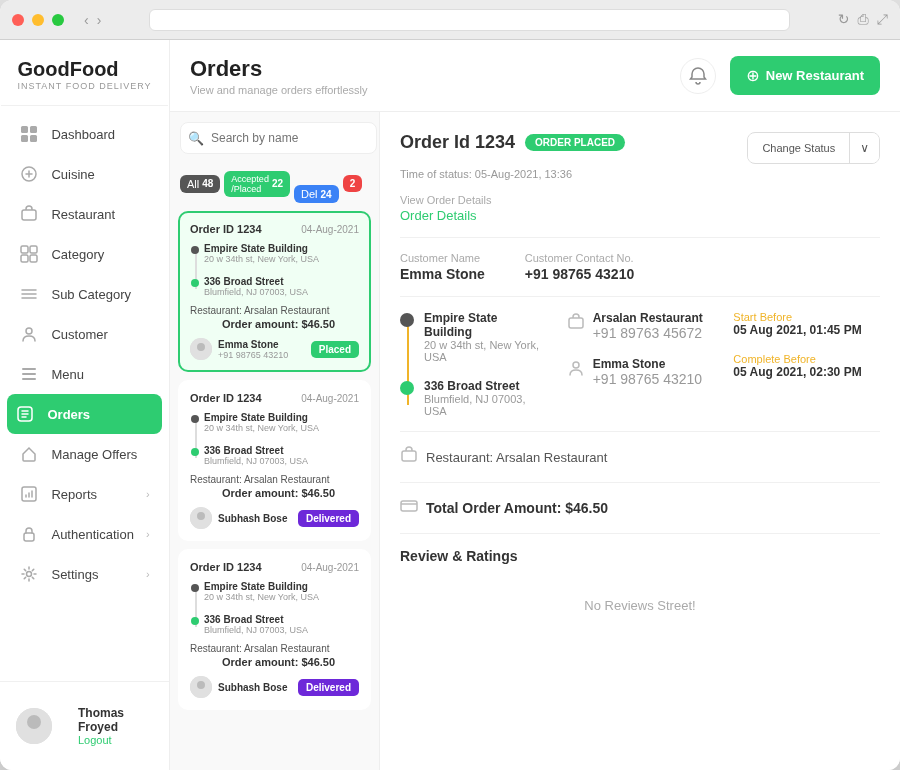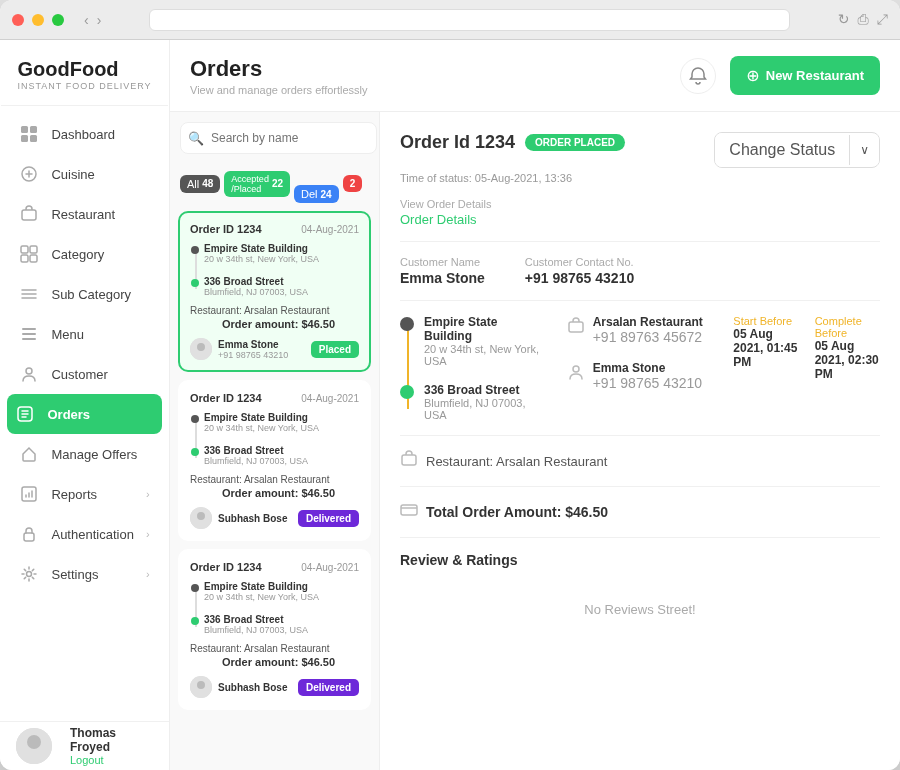--- a/index.html
+++ b/index.html
@@ -22,21 +22,21 @@
     .logo-name { font-size: 20px; font-weight: 700; color: #222; }
     .logo-sub { font-size: 9px; color: #999; letter-spacing: 1px; text-transform: uppercase; }
     .nav { flex: 1; padding: 8px 0; }
     .nav-item { display: flex; align-items: center; gap: 12px; padding: 10px 20px; cursor: pointer; border-radius: 0; position: relative; }
     .nav-item.active { background: #2ecc71; border-radius: 8px; margin: 0 8px; padding: 10px 8px; }
     .nav-item.active .nav-label { color: white; font-weight: 600; }
     .nav-item.active .nav-icon { color: white; }
     .nav-icon { width: 20px; height: 20px; display: flex; align-items: center; justify-content: center; font-size: 16px; color: #888; flex-shrink: 0; }
     .nav-label { font-size: 13px; color: #444; font-weight: 500; }
     .nav-arrow { margin-left: auto; font-size: 11px; color: #bbb; }
-    .sidebar-footer { padding: 4px 16px; border-top: 1px solid #f0f0f0; display: flex; align-items: center; gap: 18px; }
+    .sidebar-footer { padding: 24px 16px; border-top: 1px solid #f0f0f0; display: flex; align-items: center; gap: 26px; }
     .avatar { width: 36px; height: 36px; border-radius: 50%; background: #ddd; overflow: hidden; flex-shrink: 0; display: flex; align-items: center; justify-content: center; }
     .avatar svg { width: 36px; height: 36px; }
     .user-info .name { font-size: 12px; font-weight: 600; color: #333; }
     .user-info .logout { font-size: 11px; color: #2ecc71; cursor: pointer; }
     
     .main { flex: 1; display: flex; flex-direction: column; overflow: hidden; }
     .topbar { height: 72px; background: white; display: flex; align-items: center; justify-content: space-between; padding: 0 20px; border-bottom: 1px solid #eee; flex-shrink: 0; }
     .page-title-area .page-title { font-size: 22px; font-weight: 700; color: #222; }
     .page-title-area .page-subtitle { font-size: 11px; color: #aaa; margin-top: 2px; }
     .topbar-right { display: flex; align-items: center; gap: 14px; }
@@ -74,21 +74,21 @@
     .cust-phone { font-size: 9px; color: #999; }
     .status-badge { font-size: 10px; font-weight: 600; padding: 3px 8px; border-radius: 5px; }
     .status-placed { background: #2ecc71; color: white; }
     .status-delivered { background: #6d28d9; color: white; }
     
     .detail-panel { flex: 1; background: white; overflow-y: auto; padding: 20px; }
     .detail-header { display: flex; justify-content: space-between; align-items: flex-start; margin-bottom: 4px; }
     .order-id-big { font-size: 18px; font-weight: 700; color: #333; display: flex; align-items: center; gap: 10px; }
     .order-placed-badge { background: #2ecc71; color: white; font-size: 10px; font-weight: 600; padding: 3px 10px; border-radius: 12px; }
     .change-status-btn { display: flex; align-items: center; gap: 0; border: 1px solid #ddd; border-radius: 8px; overflow: hidden; cursor: pointer; }
-    .cs-label { padding: 8px 14px; font-size: 16px; font-weight: 500; color: #555; background: white; }
+    .cs-label { padding: 8px 14px; font-size: 11px; font-weight: 500; color: #555; background: white; }
     .cs-arrow { padding: 8px 10px; font-size: 12px; color: #555; background: white; border-left: 1px solid #ddd; }
     .time-status { font-size: 11px; color: #999; margin-bottom: 14px; }
     .links-row { display: flex; gap: 40px; padding-bottom: 14px; border-bottom: 1px solid #f0f0f0; margin-bottom: 14px; }
     .link-group .link-label { font-size: 11px; color: #aaa; margin-bottom: 2px; }
     .link-group .link-val { font-size: 13px; color: #2ecc71; font-weight: 500; cursor: pointer; }
     .customer-row { display: flex; gap: 40px; padding-bottom: 14px; border-bottom: 1px solid #f0f0f0; margin-bottom: 14px; }
     .cust-field .cust-field-label { font-size: 11px; color: #aaa; margin-bottom: 2px; }
     .cust-field .cust-field-val { font-size: 14px; font-weight: 600; color: #333; }
     .delivery-info { display: flex; gap: 20px; padding-bottom: 14px; border-bottom: 1px solid #f0f0f0; margin-bottom: 14px; align-items: flex-start; }
     .delivery-route { flex: 1; display: flex; flex-direction: column; gap: 0; position: relative; }
@@ -98,21 +98,21 @@
     .dr-dot { width: 14px; height: 14px; border-radius: 50%; flex-shrink: 0; margin-top: 2px; z-index: 1; }
     .dr-dot-from { background: #555; }
     .dr-dot-to { background: #2ecc71; }
     .dr-addr { font-size: 12px; font-weight: 600; color: #333; }
     .dr-city { font-size: 11px; color: #999; }
     .delivery-center { flex: 1; display: flex; flex-direction: column; gap: 16px; }
     .dc-item { display: flex; align-items: flex-start; gap: 8px; }
     .dc-icon { font-size: 16px; color: #999; margin-top: 2px; flex-shrink: 0; }
     .dc-name { font-size: 12px; font-weight: 600; color: #333; }
     .dc-sub { font-size: 14px; color: #999; }
-    .delivery-times { flex: 1; display: flex; flex-direction: row; gap: 16px; }
+    .delivery-times { flex: 1; display: flex; flex-direction: column; gap: 16px; }
     .dt-item .dt-label { font-size: 11px; color: #f0b429; font-weight: 500; }
     .dt-item .dt-val { font-size: 12px; font-weight: 700; color: #333; }
     .restaurant-row { font-size: 13px; color: #555; padding-bottom: 14px; border-bottom: 1px solid #f0f0f0; margin-bottom: 14px; display: flex; align-items: center; gap: 8px; }
     .rest-icon { font-size: 16px; color: #999; }
     .amount-row { font-size: 14px; font-weight: 600; color: #333; padding-bottom: 14px; border-bottom: 1px solid #f0f0f0; margin-bottom: 14px; display: flex; align-items: center; gap: 8px; }
     .amt-icon { font-size: 16px; color: #999; }
     .reviews-section .reviews-title { font-size: 14px; font-weight: 600; color: #333; margin-bottom: 14px; }
     .no-reviews { text-align: center; color: #aaa; font-size: 13px; padding: 20px; }
   </style>
 </head>
@@ -188,35 +188,35 @@
           <span class="nav-icon">
             <svg width="18" height="18" viewBox="0 0 18 18" fill="none">
                 <path d="M2 5h14M2 9h14M2 13h14" stroke="#aaa" stroke-width="1.5" stroke-linecap="round"></path>
               </svg>
           </span>
           <span class="nav-label">Sub Category</span>
         </div>
         <div class="nav-item">
           <span class="nav-icon">
             <svg width="18" height="18" viewBox="0 0 18 18" fill="none">
+                <circle cx="9" cy="6" r="3" stroke="#aaa" stroke-width="1.5"></circle>
+                <path d="M3 16c0-3.314 2.686-5 6-5s6 1.686 6 5" stroke="#aaa" stroke-width="1.5" stroke-linecap="round"></path>
+              </svg>
+          </span>
+          <span class="nav-label">Customer</span>
+        </div>
+        <div class="nav-item">
+          <span class="nav-icon">
+            <svg width="18" height="18" viewBox="0 0 18 18" fill="none">
                 <rect x="2" y="3" width="14" height="2" rx="1" fill="#aaa"></rect>
                 <rect x="2" y="8" width="14" height="2" rx="1" fill="#aaa"></rect>
                 <rect x="2" y="13" width="14" height="2" rx="1" fill="#aaa"></rect>
               </svg>
           </span>
           <span class="nav-label">Menu</span>
-        </div>
-        <div class="nav-item">
-          <span class="nav-icon">
-            <svg width="18" height="18" viewBox="0 0 18 18" fill="none">
-                <circle cx="9" cy="6" r="3" stroke="#aaa" stroke-width="1.5"></circle>
-                <path d="M3 16c0-3.314 2.686-5 6-5s6 1.686 6 5" stroke="#aaa" stroke-width="1.5" stroke-linecap="round"></path>
-              </svg>
-          </span>
-          <span class="nav-label">Customer</span>
         </div>
         <div class="nav-item active">
           <span class="nav-icon">
             <svg width="18" height="18" viewBox="0 0 18 18" fill="none">
                 <rect x="2" y="2" width="14" height="14" rx="3" stroke="white" stroke-width="1.5"></rect>
                 <path d="M6 6h6M6 9h6M6 12h4" stroke="white" stroke-width="1.5" stroke-linecap="round"></path>
               </svg>
           </span>
           <span class="nav-label">Orders</span>
         </div>

